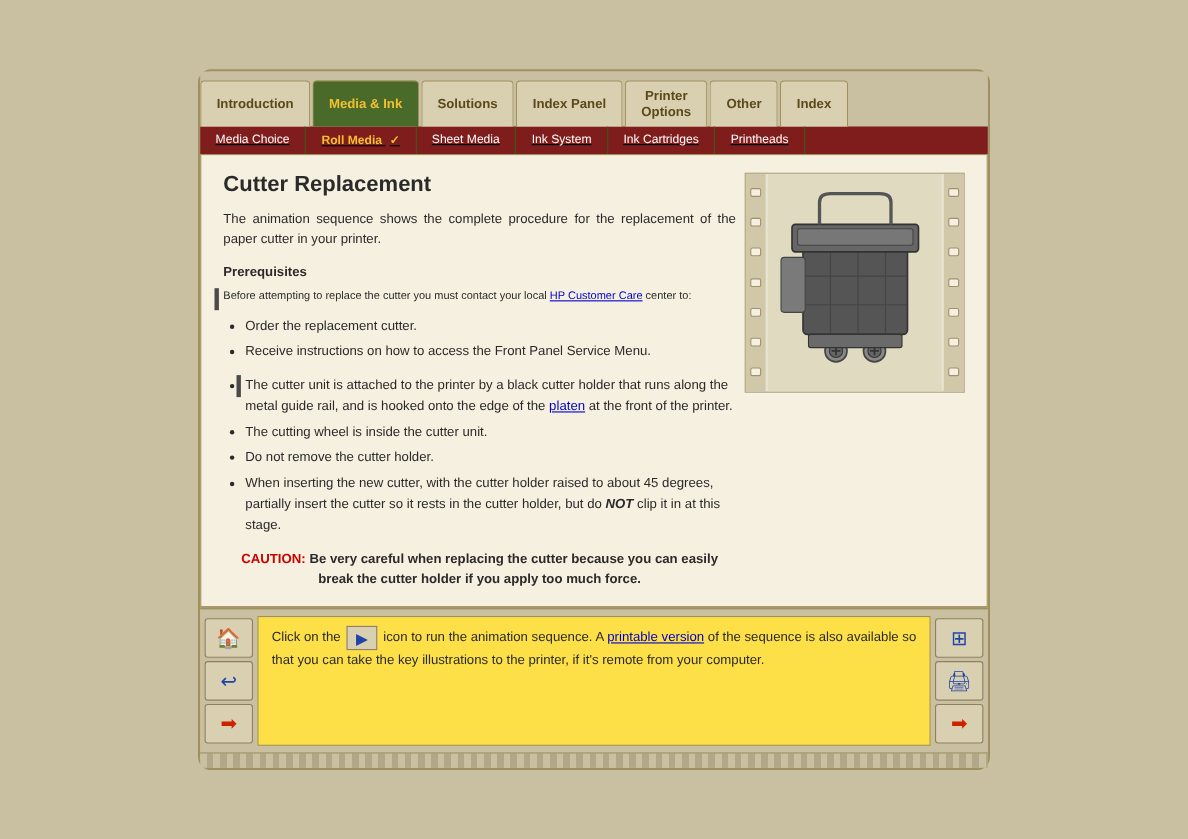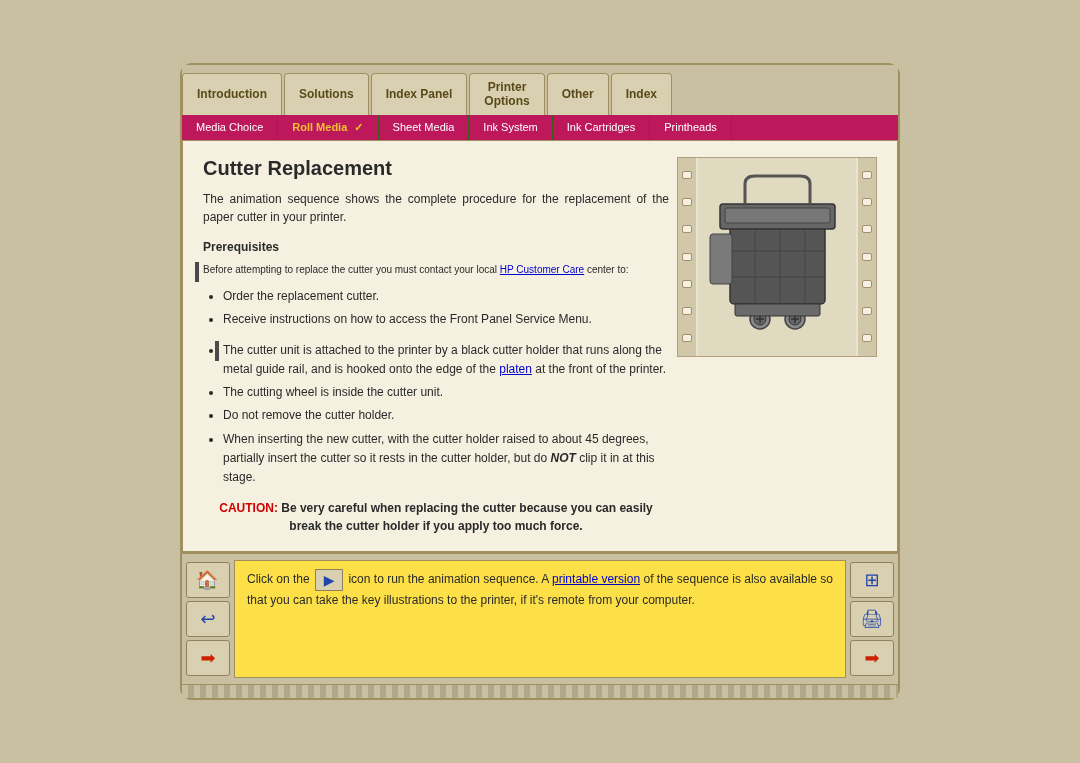--- a/index.html
+++ b/index.html
@@ -47,22 +47,23 @@
     }
     .top-tab.two-line {
       flex-direction: column;
       align-items: center;
       text-align: center;
       line-height: 1.2;
     }
     
     .sub-nav {
       display: flex;
-      background: #be185d;
+      background: #7f1d1d;
       padding: 0;
+      text-decoration: underline;
     }
     .sub-tab {
       padding: 6px 14px;
       font-size: 11px;
       color: #ffffff;
       cursor: pointer;
       border-right: 1px solid #3a5a1a;
       white-space: nowrap;
     }
     .sub-tab.active {
@@ -269,20 +270,23 @@
     }
   </style>
 </head>
 <body>
 
 <div class="main-container">
 
   <div class="top-nav">
     <div class="top-tab">
       <span>Introduction</span>
+    </div>
+    <div class="top-tab active">
+      <span>Media &amp; Ink</span>
     </div>
     <div class="top-tab">
       <span>Solutions</span>
     </div>
     <div class="top-tab">
       <span>Index Panel</span>
     </div>
     <div class="top-tab two-line">
       <span>Printer</span>
       <span>Options</span>

